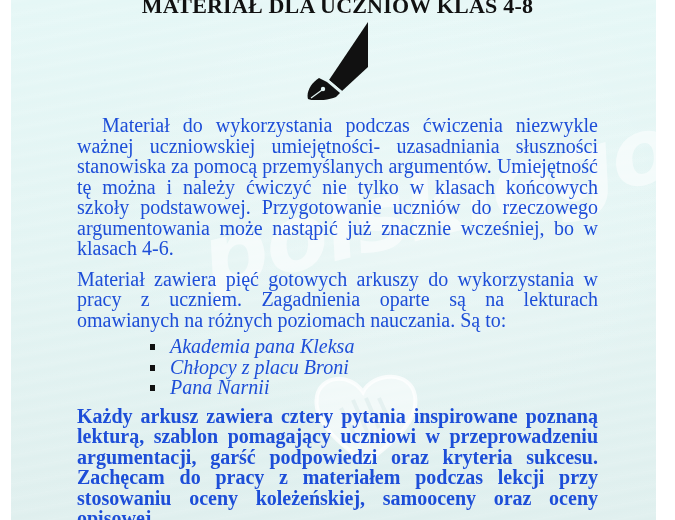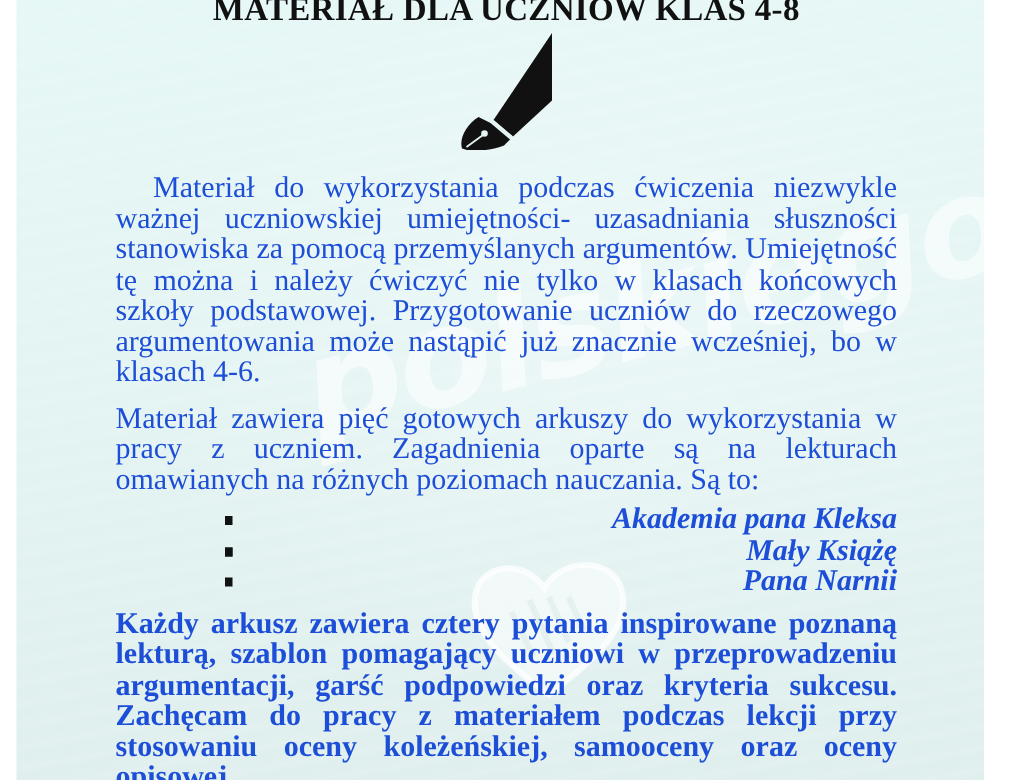--- a/index.html
+++ b/index.html
@@ -47,21 +47,21 @@
     font-size: 20px; line-height: 20.5px; color: #1d4ed8;
   }
   .content p { margin: 0; text-align: justify; }
   .content p.indent { text-indent: 25px; }
   .content p + p { margin-top: 10px; }
   ul.books {
     list-style: none; margin: 6px 0 8px 0; padding: 0 0 0 73px;
   }
   ul.books li {
     position: relative; padding-left: 20px;
-    font-weight: bold; font-style: italic; line-height: 20.5px; text-align: right;
+    font-weight: normal; font-style: italic; line-height: 20.5px;
   }
   ul.books li .bullet {
     position: absolute; left: 0; top: 8px; width: 5px; height: 6px; background: #111;
   }
   p.last { margin-top: 0 !important; font-weight: bold; }
 </style>
 </head>
 <body>
 
 <div class="page">
@@ -86,18 +86,18 @@
   <path d="M24,62 L37,73 L33,77 C 25,80 12,82 5,79 C 3,72 8,63 16,58 Z" fill="#111"></path>
   <circle cx="20" cy="69" r="2.2" fill="#e3f4f3"></circle>
   <line x1="19" y1="70" x2="8" y2="78" stroke="#e3f4f3" stroke-width="1.2"></line>
 </svg>
 
 <div class="content">
   <p class="indent">Materiał do wykorzystania podczas ćwiczenia niezwykle ważnej uczniowskiej umiejętności- uzasadniania słuszności stanowiska za pomocą przemyślanych argumentów. Umiejętność tę można i  należy ćwiczyć nie tylko w klasach końcowych szkoły podstawowej. Przygotowanie uczniów do rzeczowego argumentowania może nastąpić już znacznie wcześniej, bo w klasach 4-6.</p>
   <p>Materiał zawiera pięć gotowych arkuszy do wykorzystania w pracy z uczniem. Zagadnienia oparte są na lekturach omawianych na różnych poziomach nauczania. Są to:</p>
   <ul class="books">
     <li><span class="bullet"></span><span>Akademia pana Kleksa</span></li>
+    <li><span class="bullet"></span><span>Chłopcy z placu Broni</span></li>
     <li><span class="bullet"></span></li>
-    <li><span class="bullet"></span><span>Mały Książę</span></li>
     <li><span class="bullet"></span><span>Pana Narnii</span></li>
   </ul>
   <p class="last">Każdy arkusz zawiera cztery pytania inspirowane poznaną lekturą, szablon pomagający uczniowi w przeprowadzeniu argumentacji, garść podpowiedzi oraz kryteria sukcesu. Zachęcam do pracy z materiałem podczas lekcji przy stosowaniu oceny koleżeńskiej, samooceny oraz oceny opisowej.</p>
 </div>
 
 </body></html>

